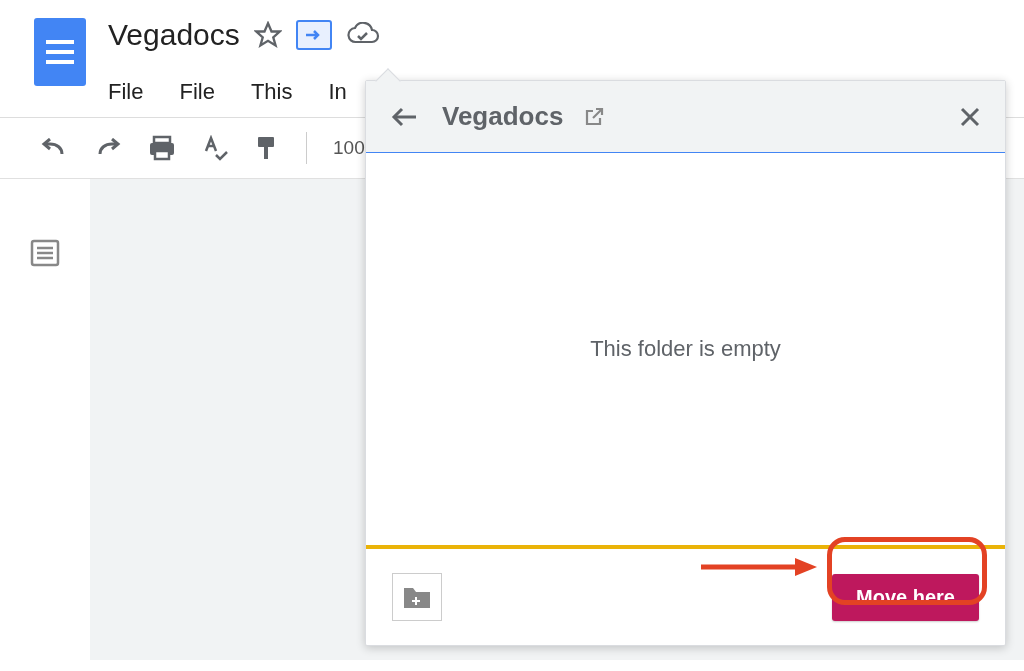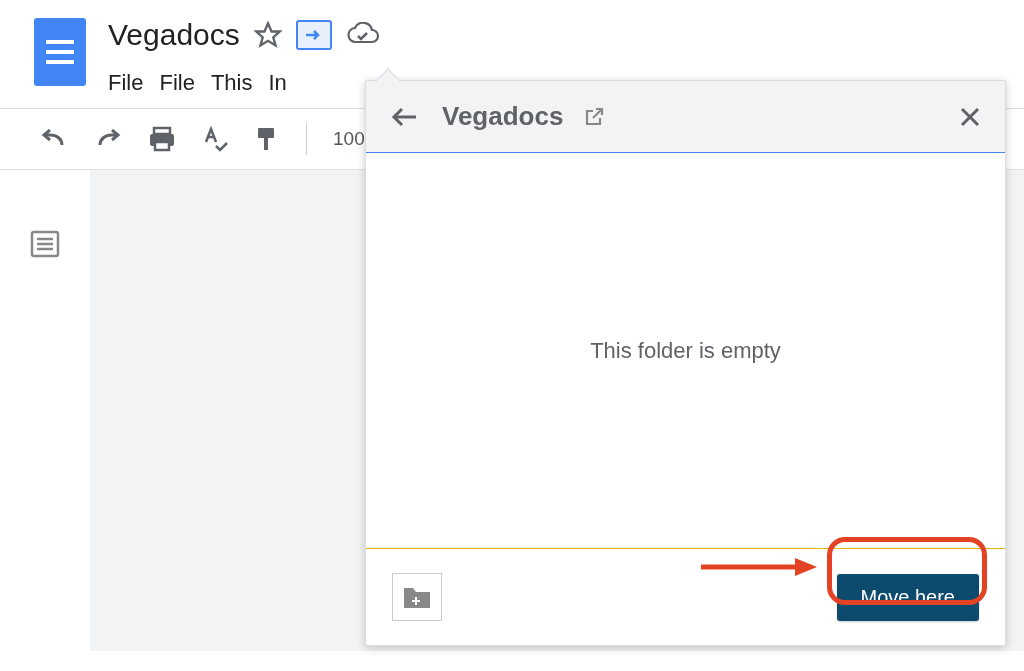--- a/index.html
+++ b/index.html
@@ -49,22 +49,22 @@
       color: #222;
     }
     .icon-btn {
       display: inline-flex;
       align-items: center;
       justify-content: center;
       cursor: pointer;
     }
     .menu-row {
       display: flex;
-      gap: 16px;
-      margin-top: 18px;
+      gap: 36px;
+      margin-top: 27px;
     }
     .menu-item {
       font-size: 22px;
       color: #222;
       cursor: pointer;
     }
     .toolbar-divider {
       border-bottom: 1px solid #ddd;
       margin-top: 12px;
     }
@@ -139,21 +139,21 @@
       margin-left: 4px;
     }
     .popover-close {
       margin-left: auto;
     }
     .popover-body {
       flex: 1;
       display: flex;
       align-items: center;
       justify-content: center;
-      border-bottom: 1px solid #eab308;
+      border-bottom: 4px solid #eab308;
       text-align: right;
     }
     .empty-text {
       font-size: 22px;
       color: #5f6368;
     }
     .popover-footer {
       padding: 24px 26px;
       display: flex;
       align-items: center;
@@ -163,24 +163,24 @@
       height: 48px;
       border: 1px solid #ccc;
       background: #fff;
       display: flex;
       align-items: center;
       justify-content: center;
       cursor: pointer;
     }
     .move-here-btn {
       padding: 12px 24px;
-      background: #0c4a6e;
+      background: #be185d;
       color: #fff;
       font-size: 20px;
-      font-weight: 400;
+      font-weight: 700;
       border: none;
       border-radius: 3px;
       cursor: pointer;
       box-shadow: 0 1px 2px rgba(0,0,0,0.2);
     }
     .annotation-highlight {
       position: absolute;
       border: 5px solid #e34224;
       border-radius: 18px;
       width: 160px;

